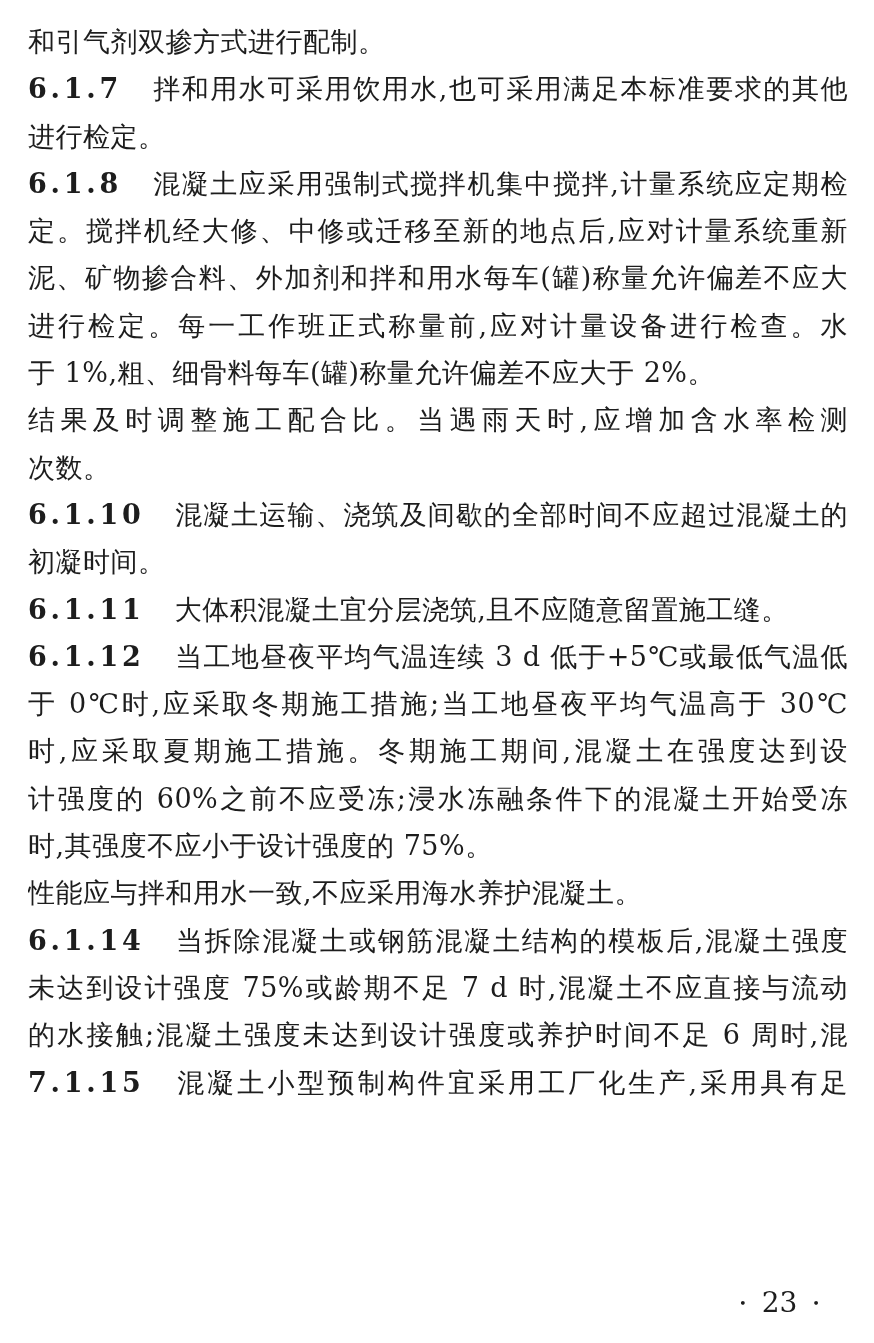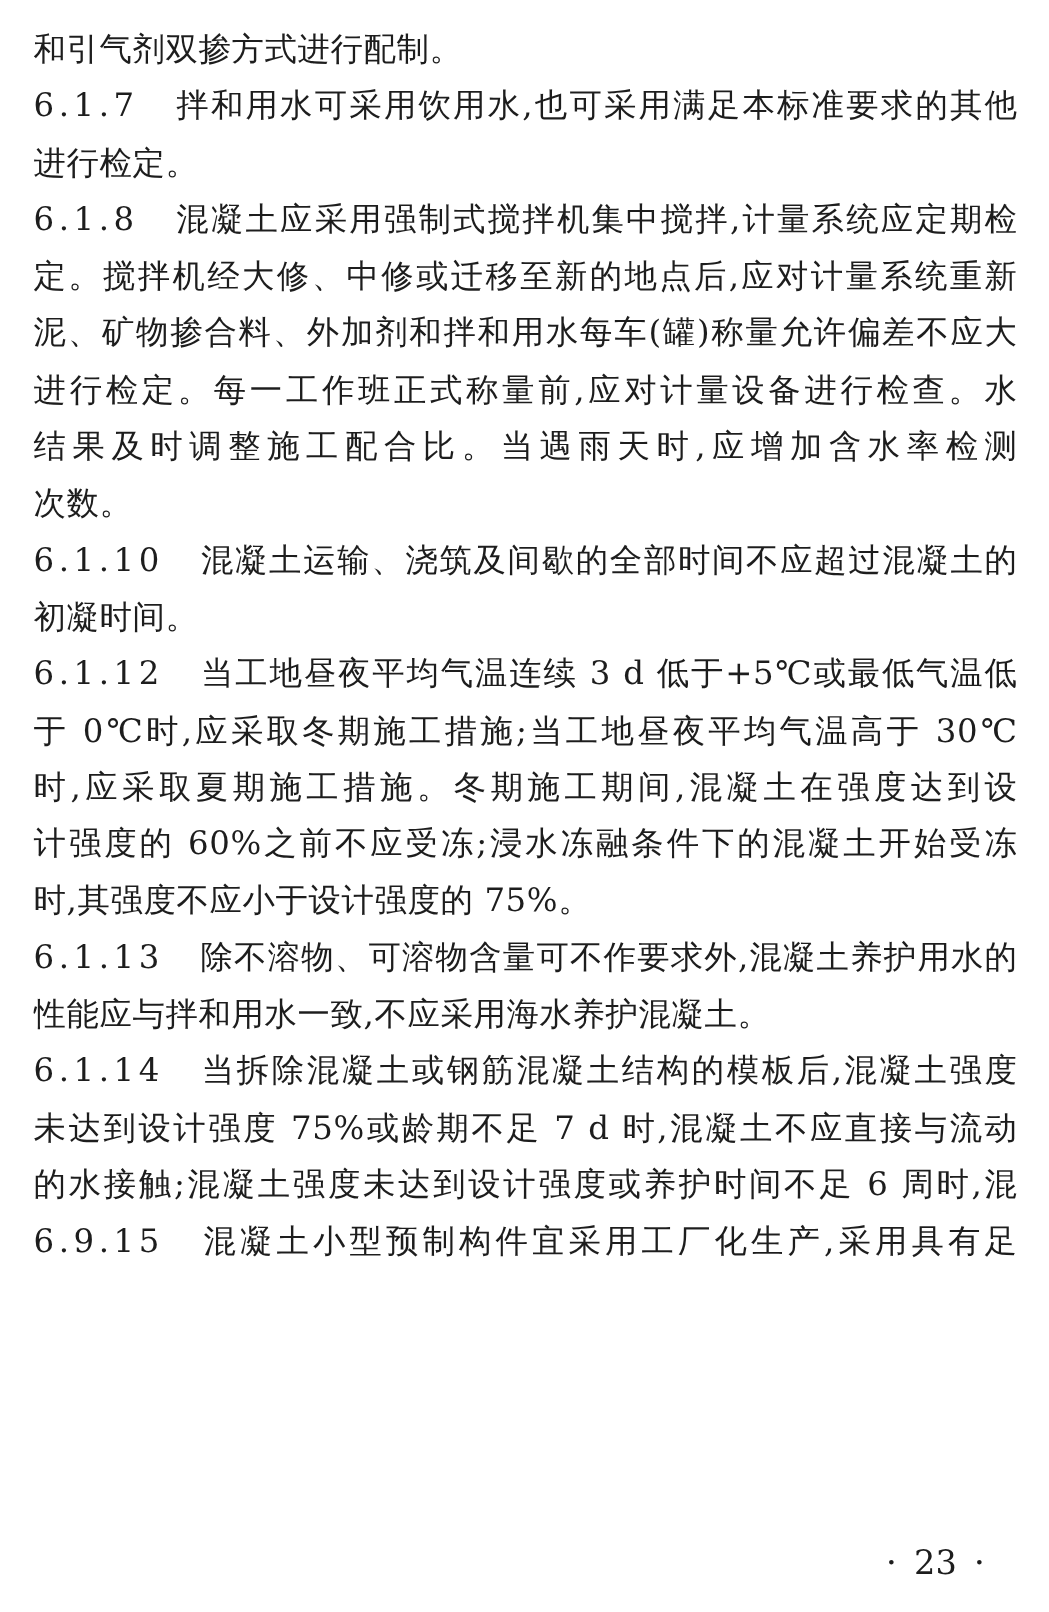--- a/index.html
+++ b/index.html
@@ -32,21 +32,21 @@
     overflow: hidden;
     text-align: left;
     letter-spacing: 0.5px;
   }
   .line.justify {
     text-align: justify;
     text-align-last: justify;
     text-justify: inter-character;
   }
   .num {
-    font-weight: normal;
+    font-weight: bold;
     letter-spacing: 0.14em;
     margin-right: 30px;
   }
   .footer {
     position: absolute;
     top: 1286px;
     right: 54px;
     display: flex;
     align-items: center;
     gap: 15px;
@@ -65,35 +65,36 @@
 <div class="page">
 
   <div class="textcol" id="textcol">
       <div class="line"><span>和引气剂双掺方式进行配制。</span></div>
       <div class="line justify"><span class="num">6.1.7</span><span>拌和用水可采用饮用水,也可采用满足本标准要求的其他</span></div>
       <div class="line"><span>进行检定。</span></div>
       <div class="line justify"><span class="num">6.1.8</span><span>混凝土应采用强制式搅拌机集中搅拌,计量系统应定期检</span></div>
       <div class="line justify"><span>定。搅拌机经大修、中修或迁移至新的地点后,应对计量系统重新</span></div>
       <div class="line justify"><span>泥、矿物掺合料、外加剂和拌和用水每车(罐)称量允许偏差不应大</span></div>
       <div class="line justify"><span>进行检定。每一工作班正式称量前,应对计量设备进行检查。水</span></div>
+      <div class="line"><span>于 1%,粗、细骨料每车(罐)称量允许偏差不应大于 2%。</span></div>
       <div class="line justify"><span>结果及时调整施工配合比。当遇雨天时,应增加含水率检测</span></div>
       <div class="line"><span>次数。</span></div>
       <div class="line justify"><span class="num">6.1.10</span><span>混凝土运输、浇筑及间歇的全部时间不应超过混凝土的</span></div>
       <div class="line"><span>初凝时间。</span></div>
+      <div class="line"><span class="num">6.1.11</span><span>大体积混凝土宜分层浇筑,且不应随意留置施工缝。</span></div>
       <div class="line justify"><span class="num">6.1.12</span><span>当工地昼夜平均气温连续 3 d 低于+5℃或最低气温低</span></div>
       <div class="line justify"><span>于 0℃时,应采取冬期施工措施;当工地昼夜平均气温高于 30℃</span></div>
       <div class="line justify"><span>时,应采取夏期施工措施。冬期施工期间,混凝土在强度达到设</span></div>
       <div class="line justify"><span>计强度的 60%之前不应受冻;浸水冻融条件下的混凝土开始受冻</span></div>
       <div class="line"><span>时,其强度不应小于设计强度的 75%。</span></div>
-      <div class="line justify"><span class="num">6.1.13</span><span>除不溶物、可溶物含量可不作要求外,混凝土养护用水的</span></div>
       <div class="line"><span>性能应与拌和用水一致,不应采用海水养护混凝土。</span></div>
       <div class="line justify"><span class="num">6.1.14</span><span>当拆除混凝土或钢筋混凝土结构的模板后,混凝土强度</span></div>
       <div class="line justify"><span>未达到设计强度 75%或龄期不足 7 d 时,混凝土不应直接与流动</span></div>
       <div class="line justify"><span>的水接触;混凝土强度未达到设计强度或养护时间不足 6 周时,混</span></div>
-      <div class="line justify"><span class="num">6.9.15</span><span>混凝土小型预制构件宜采用工厂化生产,采用具有足</span></div>
+      <div class="line justify"><span class="num">7.1.15</span><span>混凝土小型预制构件宜采用工厂化生产,采用具有足</span></div>
     </div>
 
   <div class="footer">
     <span class="dot">•</span>
     <span>23</span>
     <span class="dot">•</span>
   </div>
 
 </div>
 

